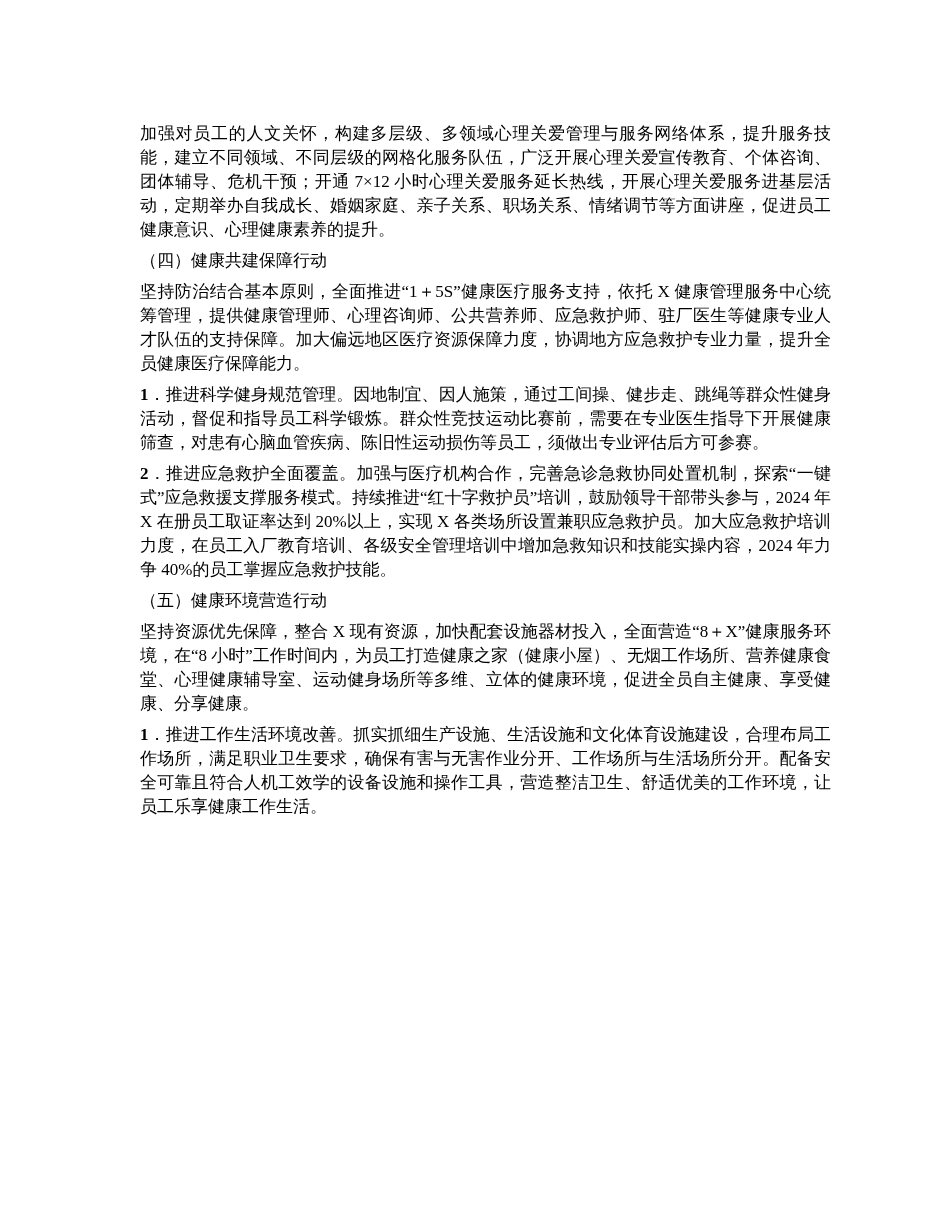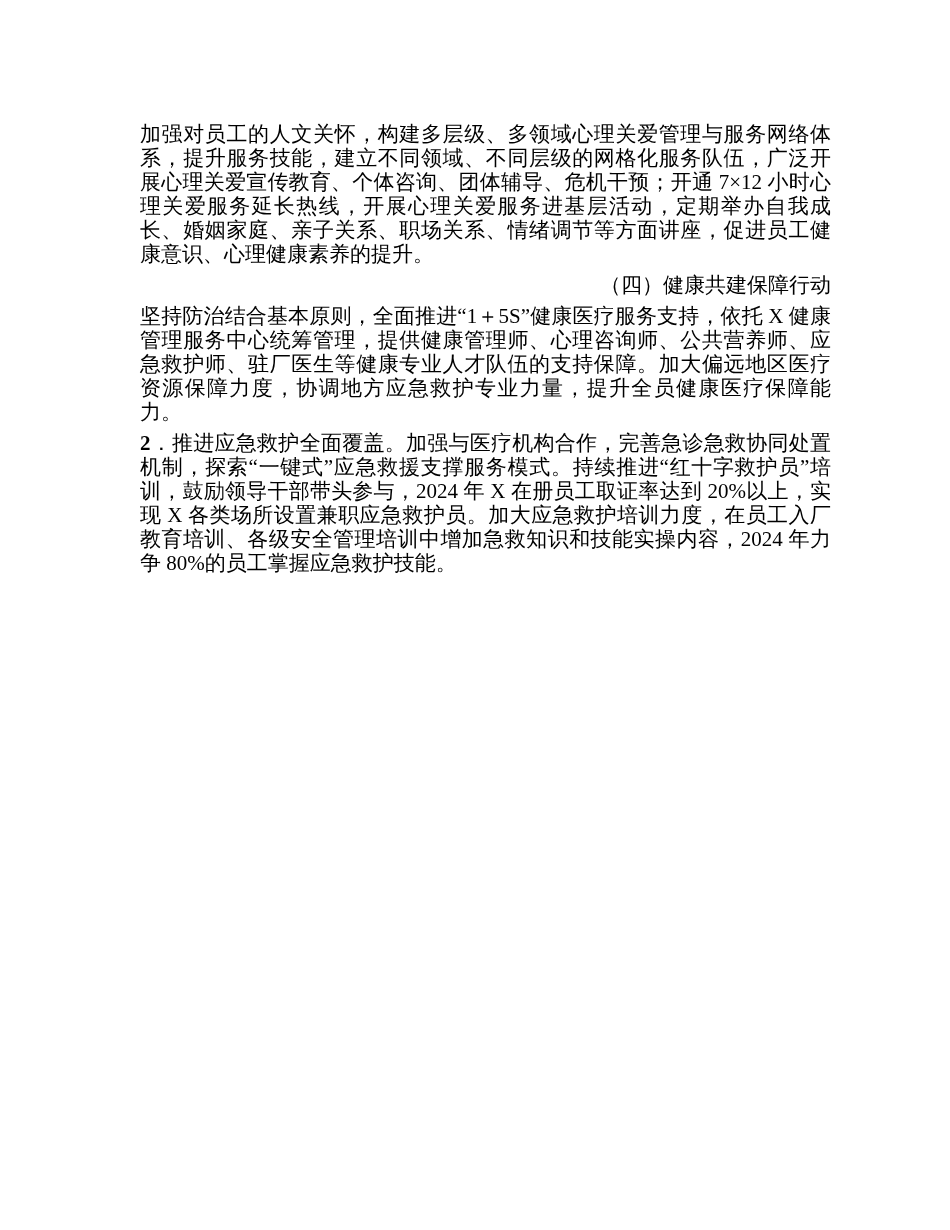--- a/index.html
+++ b/index.html
@@ -15,48 +15,52 @@
     overflow: hidden;
   }
   .doc {
     position: absolute;
     left: 140px;
     top: 122px;
     width: 691px;
     color: #000000;
     
     font-family: "Liberation Serif", "DejaVu Sans", sans-serif;
-    font-size: 21px;
+    font-size: 17px;
     line-height: 24px;
     text-align: justify;
     letter-spacing: 0;
   }
   .block {
     margin: 0 0 7px 0;
     padding: 0;
   }
   .heading {
-    text-align: right;
+    text-align: left;
   }
   .num {
     font-weight: bold;
   }
 </style>
 </head>
 <body>
 
 <div class="doc">
 
   <p class="block"><span>加强对员工的人文关怀，构建多层级、多领域心理关爱管理与服务网络体系，提升服务技能，建立不同领域、不同层级的网格化服务队伍，广泛开展心理关爱宣传教育、个体咨询、团体辅导、危机干预；开通 7×12 小时心理关爱服务延长热线，开展心理关爱服务进基层活动，定期举办自我成长、婚姻家庭、亲子关系、职场关系、情绪调节等方面讲座，促进员工健康意识、心理健康素养的提升。</span></p>
 
 
   <p class="block heading"><span>（四）健康共建保障行动</span></p>
 
   <p class="block"><span>坚持防治结合基本原则，全面推进“1＋5S”健康医疗服务支持，依托 X 健康管理服务中心统筹管理，提供健康管理师、心理咨询师、公共营养师、应急救护师、驻厂医生等健康专业人才队伍的支持保障。加大偏远地区医疗资源保障力度，协调地方应急救护专业力量，提升全员健康医疗保障能力。</span></p>
 
+  <p class="block"><span class="num">1</span><span>．推进科学健身规范管理。因地制宜、因人施策，通过工间操、健步走、跳绳等群众性健身活动，督促和指导员工科学锻炼。群众性竞技运动比赛前，需要在专业医生指导下开展健康筛查，对患有心脑血管疾病、陈旧性运动损伤等员工，须做出专业评估后方可参赛。</span></p>
 
-  <p class="block"><span class="num">2</span><span>．推进应急救护全面覆盖。加强与医疗机构合作，完善急诊急救协同处置机制，探索“一键式”应急救援支撑服务模式。持续推进“红十字救护员”培训，鼓励领导干部带头参与，2024 年 X 在册员工取证率达到 20%以上，实现 X 各类场所设置兼职应急救护员。加大应急救护培训力度，在员工入厂教育培训、各级安全管理培训中增加急救知识和技能实操内容，2024 年力争 80%的员工掌握应急救护技能。</span></p>
+  <p class="block"><span class="num">2</span><span>．推进应急救护全面覆盖。加强与医疗机构合作，完善急诊急救协同处置机制，探索“一键式”应急救援支撑服务模式。持续推进“红十字救护员”培训，鼓励领导干部带头参与，2024 年 X 在册员工取证率达到 20%以上，实现 X 各类场所设置兼职应急救护员。加大应急救护培训力度，在员工入厂教育培训、各级安全管理培训中增加急救知识和技能实操内容，2024 年力争 40%的员工掌握应急救护技能。</span></p>
 
 
+  <p class="block heading"><span>（五）健康环境营造行动</span></p>
 
+  <p class="block"><span>坚持资源优先保障，整合 X 现有资源，加快配套设施器材投入，全面营造“8＋X”健康服务环境，在“8 小时”工作时间内，为员工打造健康之家（健康小屋）、无烟工作场所、营养健康食堂、心理健康辅导室、运动健身场所等多维、立体的健康环境，促进全员自主健康、享受健康、分享健康。</span></p>
 
+  <p class="block"><span class="num">1</span><span>．推进工作生活环境改善。抓实抓细生产设施、生活设施和文化体育设施建设，合理布局工作场所，满足职业卫生要求，确保有害与无害作业分开、工作场所与生活场所分开。配备安全可靠且符合人机工效学的设备设施和操作工具，营造整洁卫生、舒适优美的工作环境，让员工乐享健康工作生活。</span></p>
 
 </div>
 
 </body></html>

